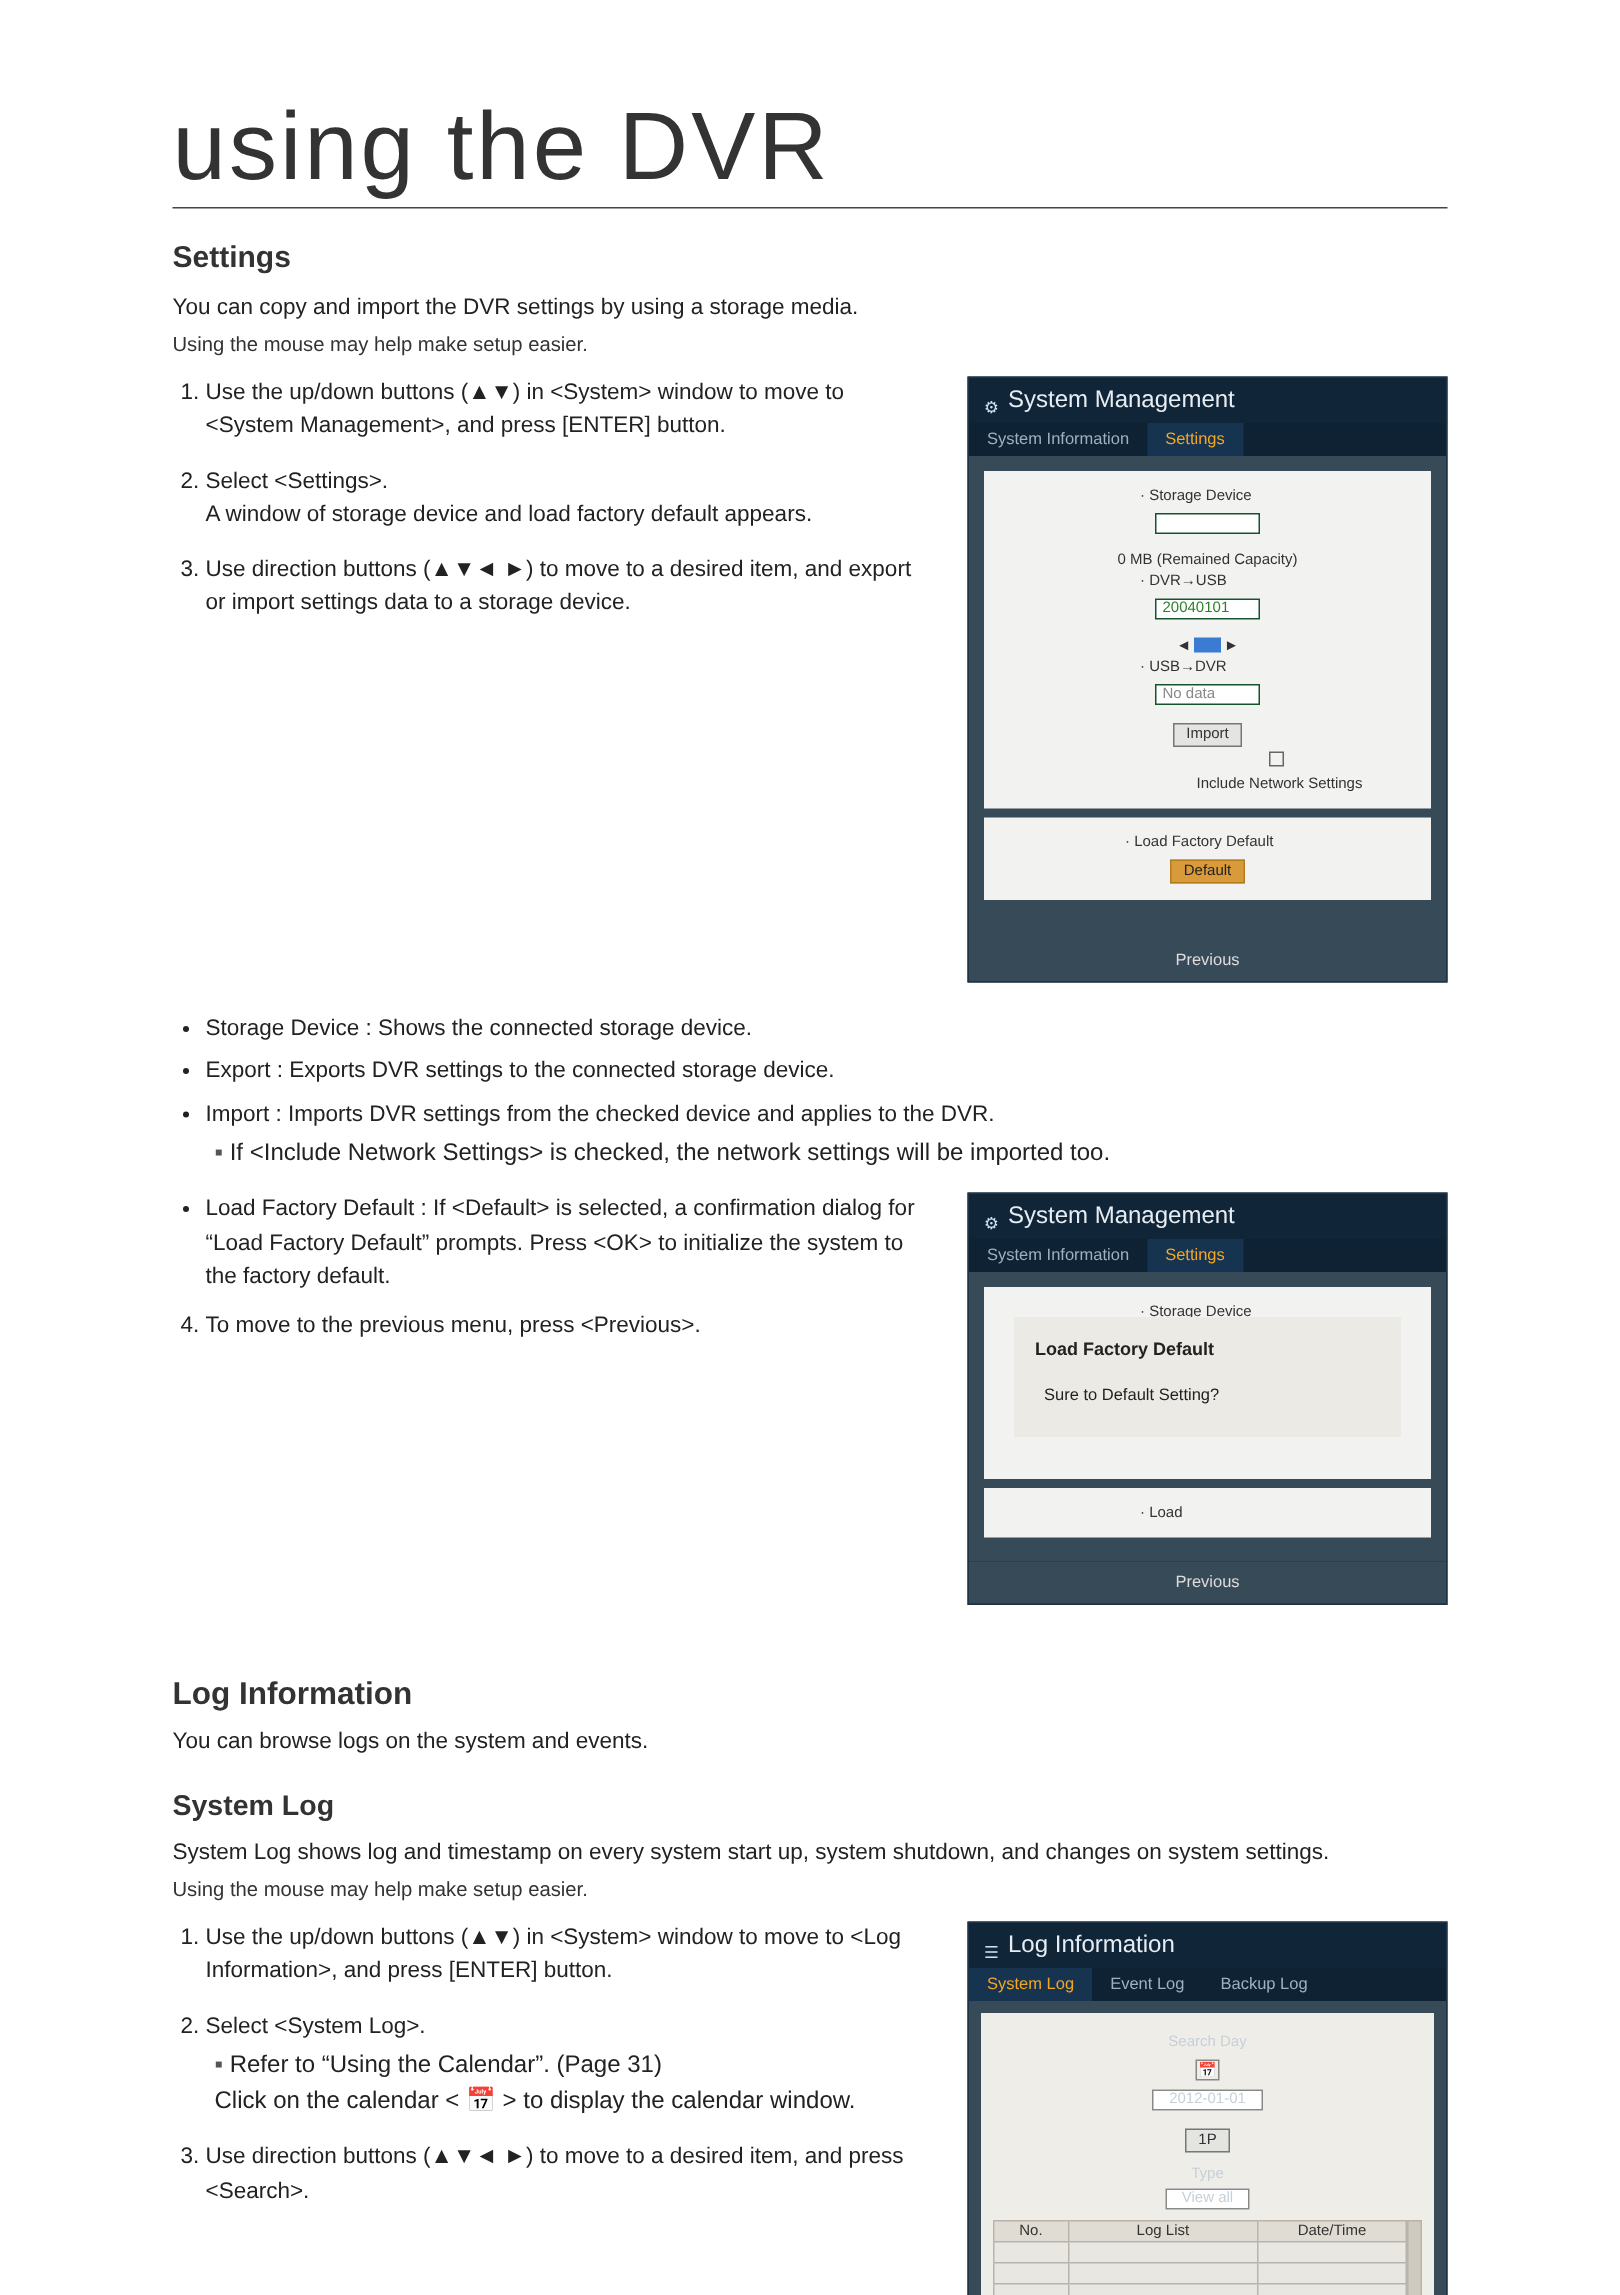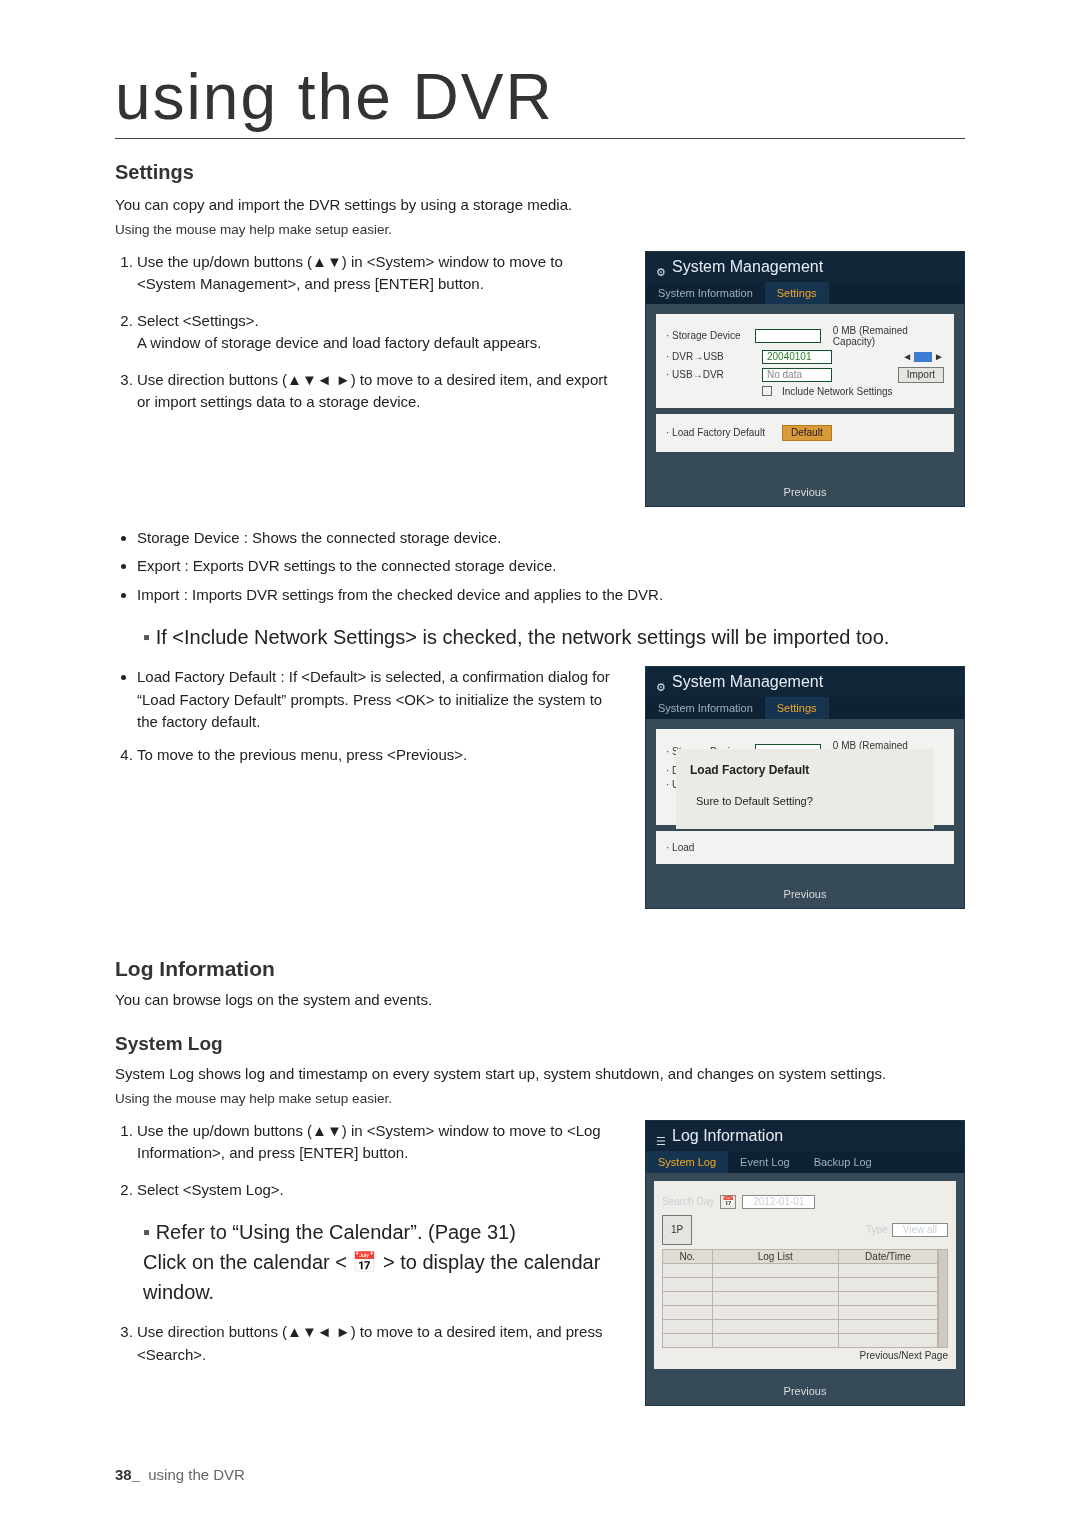--- a/index.html
+++ b/index.html
@@ -11,37 +11,37 @@
   h3.sub { font-size: 19px; font-weight: 700; color: #333; margin: 22px 0 8px 0; }
   p.intro { font-size: 15px; line-height: 1.45; margin: 6px 0; }
   p.small { font-size: 13.5px; color: #333; margin: 4px 0 14px 0; }
   .cols { display: flex; gap: 22px; align-items: flex-start; }
   .leftcol { flex: 1 1 auto; }
   .rightcol { width: 320px; flex: 0 0 320px; }
   ol.steps { list-style: decimal; padding-left: 22px; font-size: 15px; line-height: 1.5; }
   ol.steps > li { margin-bottom: 14px; }
   ul.bullets { list-style: disc; padding-left: 22px; font-size: 15px; line-height: 1.5; }
   ul.bullets > li { margin-bottom: 6px; }
-  ul.inner { list-style: none; padding-left: 6px; margin-top: 16px; font-size: 20px; }
+  ul.inner { list-style: none; padding-left: 6px; margin-top: 3px; font-size: 16px; }
   ul.inner > li::before { content: "▪ "; color: #555; }
   .footer { margin-top: 40px; font-size: 15px; color: #666; }
   .footer b { color: #333; margin-right: 4px; }
 
   
   .dvr { background: #0a1a28; color: #c6d0d8; border: 1px solid #1e3446; font-size: 10px; width: 100%; margin-bottom: 20px; }
   .dvr .titlebar { background: #112538; padding: 6px 10px; font-size: 16px; color: #e6edf3; display:flex; align-items:center; gap:6px; }
   .gear-icon, .list-icon { display:inline-block; width:10px; height:10px; }
   .gear-icon::before { content:"⚙"; font-size:11px; color:#cfe0ee; }
   .list-icon::before { content:"☰"; font-size:11px; color:#cfe0ee; }
   .dvr .tabs { display: flex; background: #0f2234; }
   .dvr .tab { padding: 5px 12px; font-size: 11px; color: #9db0c0; cursor:pointer; }
   .dvr .tab.active { background: #163450; color: #f5a623; }
   .dvr .body { background: #374a58; padding: 10px; min-height: 118px; position: relative; }
   .dvr .card { background: #f2f2f0; color: #333; padding: 8px 10px; font-size: 10px; margin-bottom: 6px; }
-  .row { display:flex; align-items:center; margin: 3px 0; gap:6px; }
+  .row { display:flex; align-items:center; margin: 3px 0; gap:6px;flex-direction:column; }
   .k { width: 90px; font-size:10px; color:#333; }
   .fld { border:1px solid #14532d; background:#fff; height:14px; padding:0 4px; font-size:10px; display:inline-flex; align-items:center; }
   .btn { display:inline-flex; align-items:center; justify-content:center; border:1px solid #777; background:#e4e4e0; color:#333; font-size:10px; height:16px; padding:0 8px; }
   .btn.orange { background:#d99a3a; border-color:#b67a1f; color:#222; }
   .chk { width:10px; height:10px; border:1px solid #666; display:inline-block; margin-right:4px; }
   .prevbar { text-align:center; padding:8px; background:#374a58; color:#ddd; font-size:11px; }
   .spacer-v { height: 10px; }
 
   
   .modal { position:absolute; left:30px; right:30px; top:30px; background:#eceae5; color:#222; padding:14px 14px 18px 14px; min-height:80px; }
@@ -232,21 +232,21 @@
           <div style="background:#efede8; padding:8px;">
             <div class="row" style="justify-content:flex-start;">
               <div class="row" style="gap:6px;">
                 <span>Search Day</span>
                 <span style="border:1px solid #888; width:16px; height:14px; display:inline-flex; align-items:center; justify-content:center;">📅</span>
                 <span class="bar-select">2012-01-01</span>
               </div>
               <div></div>
             </div>
             <div class="row" style="justify-content:space-between;">
-              <span class="btn" style="height:30px;">1P</span>
+              <span class="btn" style="height:16px;">1P</span>
               <div class="row" style="gap:4px;">
                 <span>Type</span>
                 <span class="bar-select">View all</span>
               </div>
             </div>
             <div class="tbl-wrap" style="margin-top:4px;">
               <div>
                 <table class="logtbl">
                   <tbody>
                       <tr>

